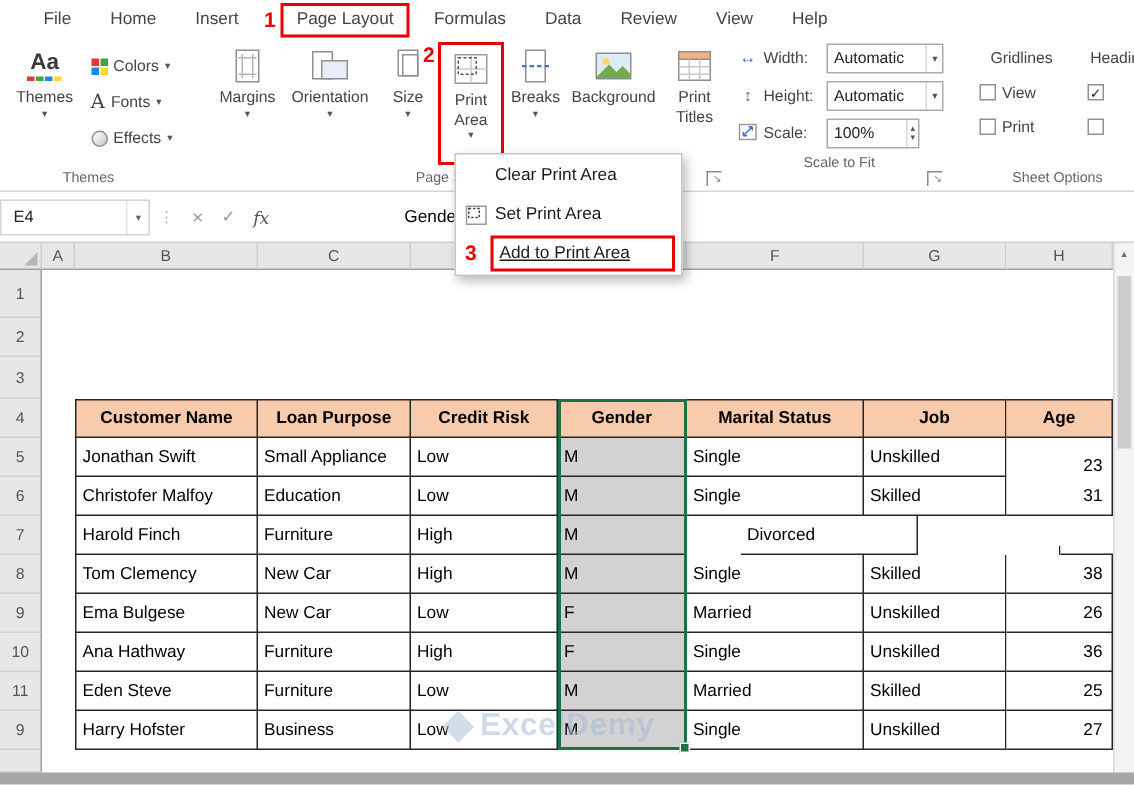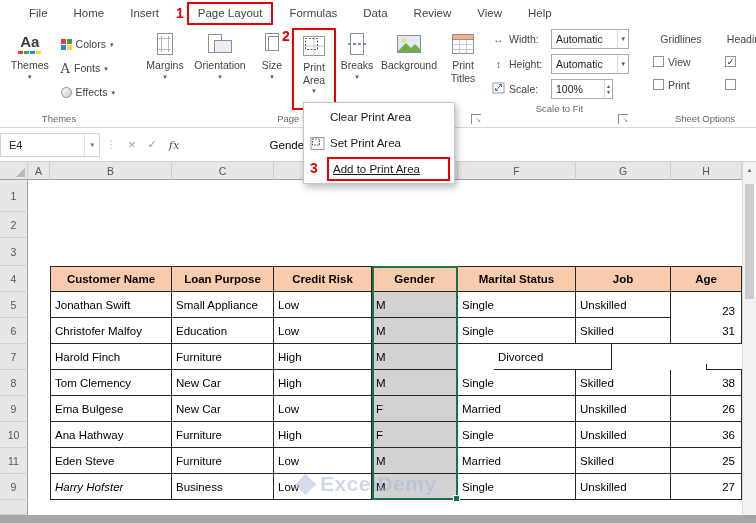--- a/index.html
+++ b/index.html
@@ -455,21 +455,21 @@
         <div class="cell tcell" style="width: 102px; height: 26px;">Furniture</div>
         <div class="cell tcell" style="width: 98px; height: 26px;">Low</div>
         <div class="cell tcell sel" style="width: 86px; height: 26px; background: rgb(210, 210, 210);">M</div>
         <div class="cell tcell" style="width: 118px; height: 26px;">Married</div>
         <div class="cell tcell" style="width: 95px; height: 26px;">Skilled</div>
         <div class="cell tcell num" style="width: 71px; height: 26px;">25</div>
       </div>
       <div class="cr" style="height: 26px;">
         <div class="gut" style="width: 28px; height: 26px;">9</div>
         <div class="cell" style="width: 22px; height: 26px;"></div>
-        <div class="cell tcell tfirst" style="width: 122px; height: 26px; font-style: italic;">Harry Hofster</div>
+        <div class="cell tcell tfirst" style="width: 122px; height: 26px;">Harry Hofster</div>
         <div class="cell tcell" style="width: 102px; height: 26px;">Business</div>
         <div class="cell tcell" style="width: 98px; height: 26px;">Low</div>
         <div class="cell tcell sel" style="width: 86px; height: 26px; background: rgb(210, 210, 210);">M</div>
         <div class="cell tcell" style="width: 118px; height: 26px;">Single</div>
         <div class="cell tcell" style="width: 95px; height: 26px;">Unskilled</div>
         <div class="cell tcell num" style="width: 71px; height: 26px;">27</div>
       </div>
       <div class="cr" style="height: 15px;">
         <div class="gut" style="width: 28px; height: 15px;"></div>
       </div>

